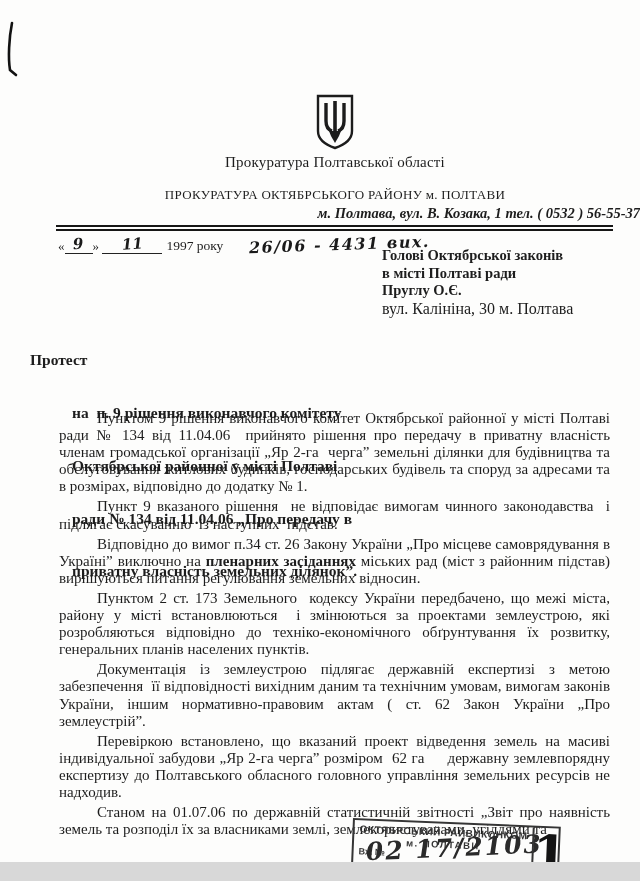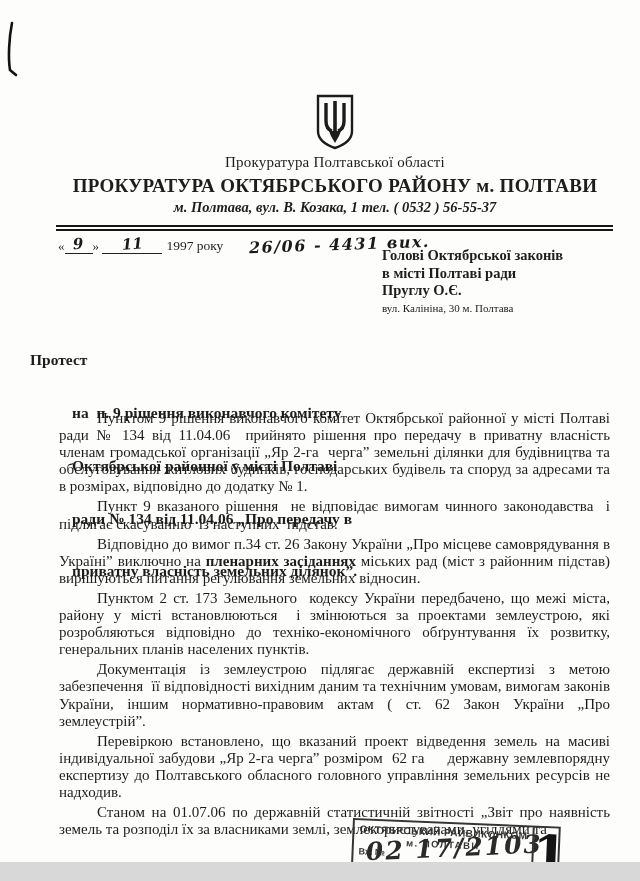--- a/index.html
+++ b/index.html
@@ -7,36 +7,36 @@
     position:relative;width:640px;height:862px;background:#fdfdfc;
     overflow:hidden;font-family:"Liberation Serif",serif;color:#1d1d1d;
     margin:0 auto;
   }
   
   .pen-mark{position:absolute;left:3px;top:20px;}
   
   .header{position:absolute;top:94px;left:0;width:100%;text-align:center;padding-left:30px;box-sizing:border-box;}
   .emblem{display:block;margin:0 auto 4px auto;}
   .h1{font-size:15px;letter-spacing:.2px;}
-  .h2{font-size:19px;font-weight:bold;letter-spacing:.3px;margin-top:4px;}
-  .h3{font-size:14.5px;font-weight:bold;font-style:italic;margin-top:2px;}
+  .h2{font-size:13px;font-weight:normal;letter-spacing:.3px;margin-top:16px;}
+  .h3{font-size:14.5px;font-weight:bold;font-style:italic;margin-top:2px;text-align:right;}
   .divider{position:absolute;top:225px;left:56px;width:557px;height:2px;
     border-top:2px solid #161616;border-bottom:2px solid #161616;}
   
   .date-row{position:absolute;top:235px;left:58px;font-size:13.5px;white-space:nowrap;}
   .q{font-size:13px;}
   .ufield{display:inline-block;border-bottom:1px solid #222;text-align:center;vertical-align:bottom;}
   .uf-day{width:28px;}
   .uf-month{width:60px;margin-right:4px;}
   .hand{font-family:"DejaVu Serif",serif;font-style:italic;font-weight:bold;color:#1a1a1a;}
   .day-hand,.month-hand{font-size:15px;display:inline-block;transform:rotate(-4deg);}
   .reg-number{display:inline-block;margin-left:22px;font-size:16px;letter-spacing:1.5px;transform:rotate(-2deg);}
   
   .addressee{position:absolute;top:247px;left:382px;font-size:14.5px;font-weight:bold;line-height:17.5px;}
-  .addressee .addr{font-weight:normal;font-size:11px;}
+  .addressee .addr{font-weight:normal;font-size:16px;}
   
   .title-block{position:absolute;top:316px;left:72px;width:296px;font-weight:bold;
     font-size:15.5px;line-height:17.6px;white-space:pre-wrap;}
   .title-heading{transform:translateX(-42px);}
   
   .body-text{position:absolute;top:407px;left:56px;width:557px;font-size:15px;
     line-height:17.1px;text-align:justify;}
   .body-para{margin:3px;text-indent:38px;white-space:pre-wrap;}
   
   .stamp{position:absolute;left:353px;top:818px;width:204px;height:62px;

